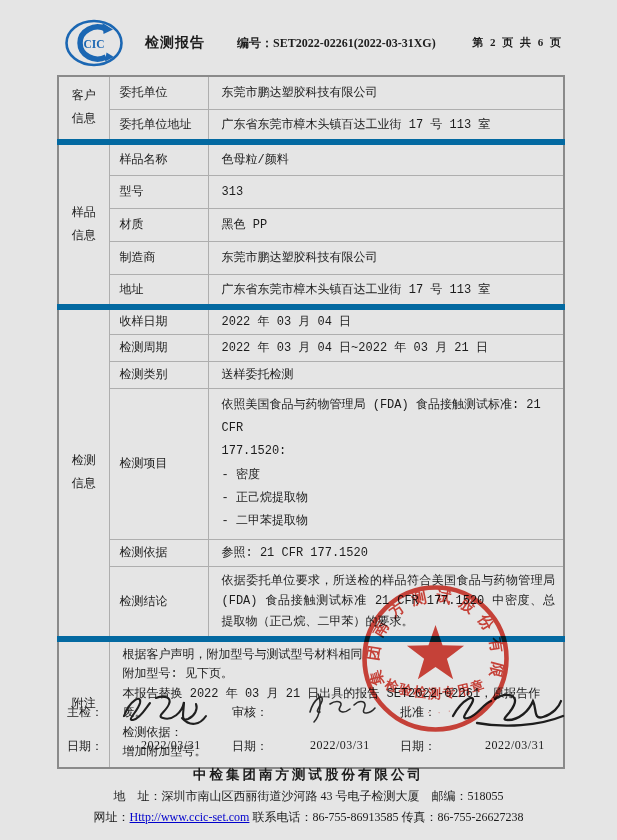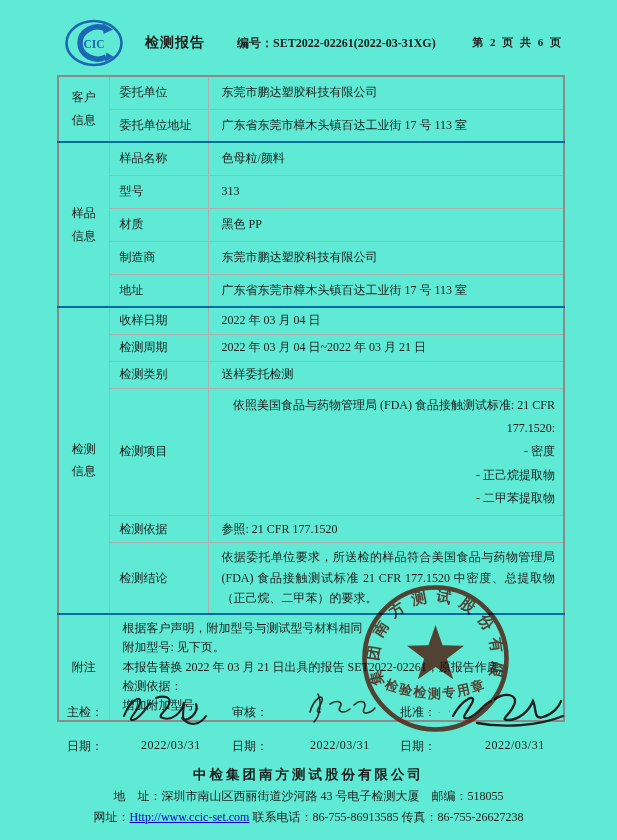--- a/index.html
+++ b/index.html
@@ -1,38 +1,38 @@
 <!DOCTYPE html>
 <html><head>
 <meta charset="utf-8">
 <style>
   * { margin:0; padding:0; box-sizing:border-box; }
   html,body { background:#ffffff; }
   .page {
-    position:relative; width:617px; height:840px; background:#5eead4;
+    position:relative; width:617px; height:840px; background:#e5e5e5;
     font-family:"Liberation Serif", serif; color:#1c1c1c; overflow:hidden;
   }
   
   .header { position:absolute; top:16px; left:57px; width:506px; height:54px; }
   .logo { position:absolute; left:6px; top:2px; }
   .hdr-title { position:absolute; left:88px; top:18px; font-size:14px; font-weight:bold; letter-spacing:1px; }
   .hdr-no { position:absolute; left:180px; top:19px; font-size:12px; font-weight:bold; }
   .hdr-pages { position:absolute; right:0px; top:19px; font-size:11px; font-weight:bold; letter-spacing:2px; white-space:nowrap; }
   
-  .rpt-wrap { position:absolute; top:75px; left:57px; }
+  .rpt-wrap { position:absolute; top:75px; left:57px;font-family:Liberation Mono, monospace; }
   table.rpt { border-collapse:collapse; width:506px; table-layout:fixed; border:2px solid #8a8a8a; }
   table.rpt td { border:1px solid #aeaeae; font-size:12px; vertical-align:middle; }
-  tr.sec > td { border-top:2px solid #0369a1; }
+  tr.sec > td { border-top:6px solid #0369a1; }
   td.grp { text-align:center; line-height:1.9; font-size:12px; }
   td.lbl { padding-left:10px; }
   td.val { padding-left:13px; padding-right:8px; }
   tr.r33 td { height:33px; }
   tr.r27 td { height:27px; }
   td.multi { padding-top:5px; padding-bottom:5px; }
-  td.multi div { line-height:1.95;text-align:right; }
+  td.multi div { line-height:1.95; }
   td.para { line-height:1.7; padding-top:4px; padding-bottom:4px; text-align:justify; }
   td.notes { padding-top:4px; padding-bottom:4px; }
   td.notes div { line-height:1.62; }
   
   .sign-area { position:absolute; top:692px; left:57px; width:506px; height:70px; font-size:12px; }
   .sig-label { position:absolute; white-space:nowrap; }
   .sig-svg { position:absolute; }
   .date-row-label { position:absolute; top:46px; white-space:nowrap; }
   .date-val { position:absolute; top:46px; white-space:nowrap; letter-spacing:0.5px; }
   

